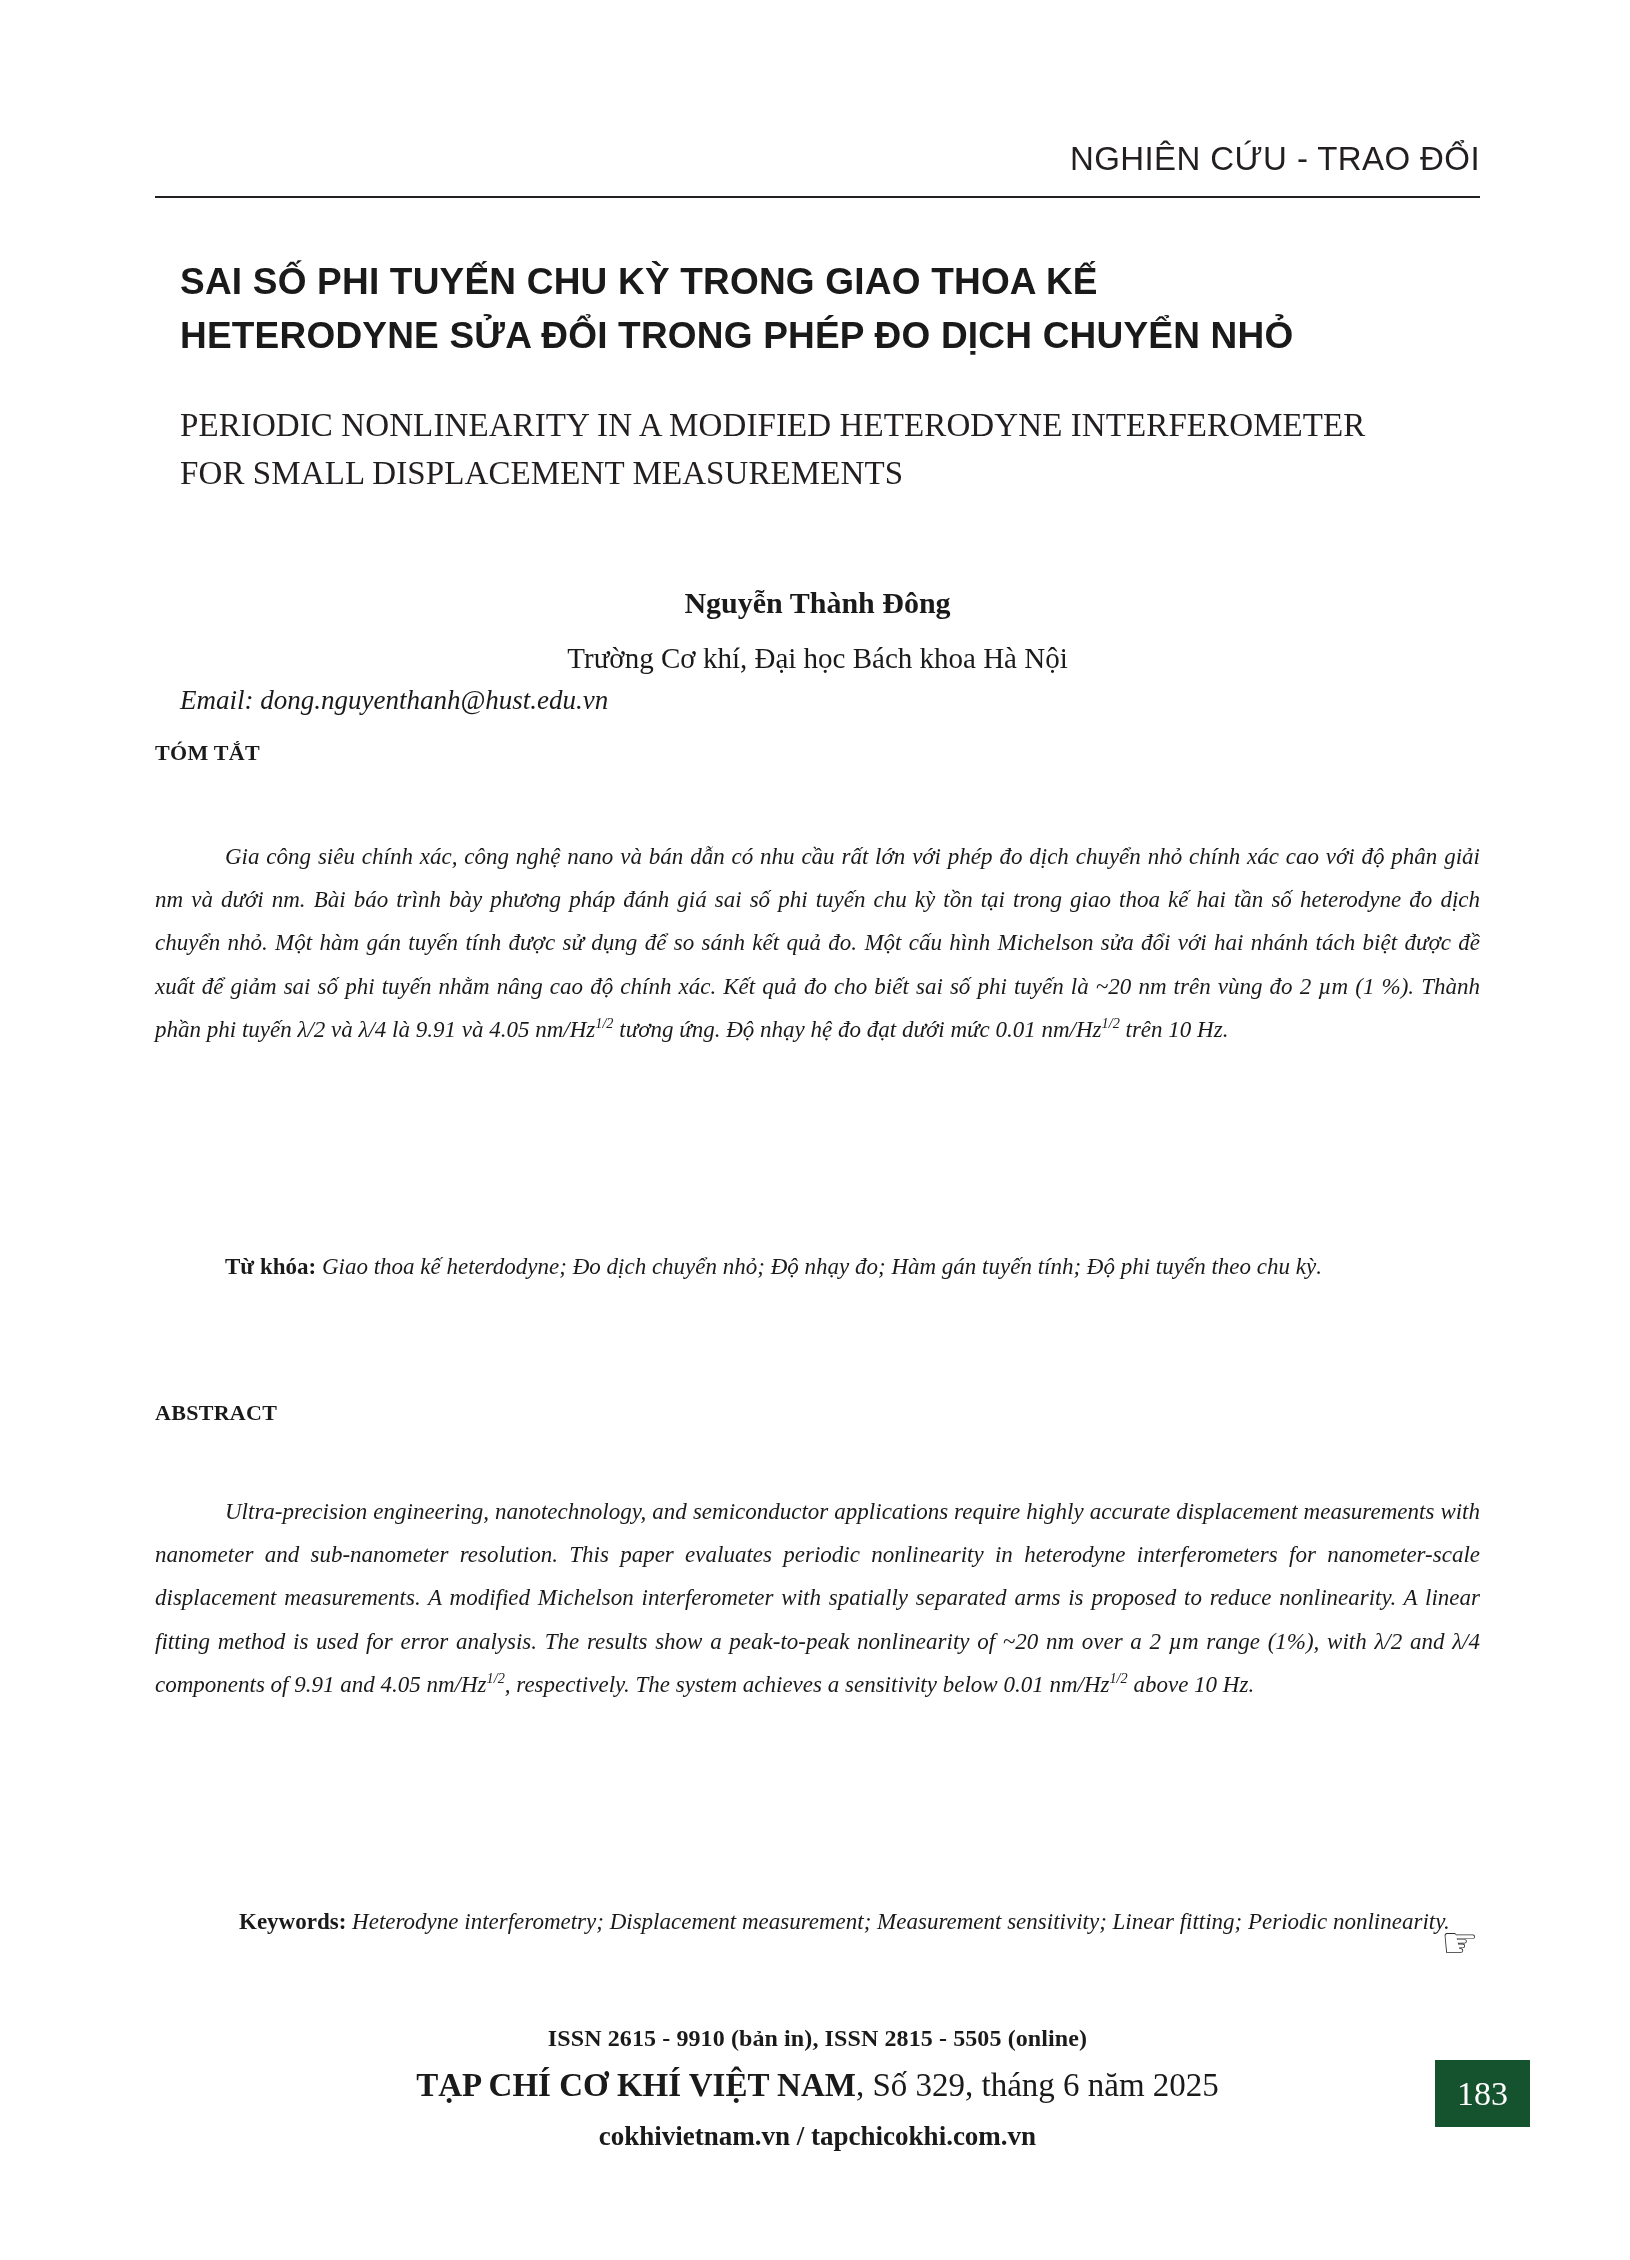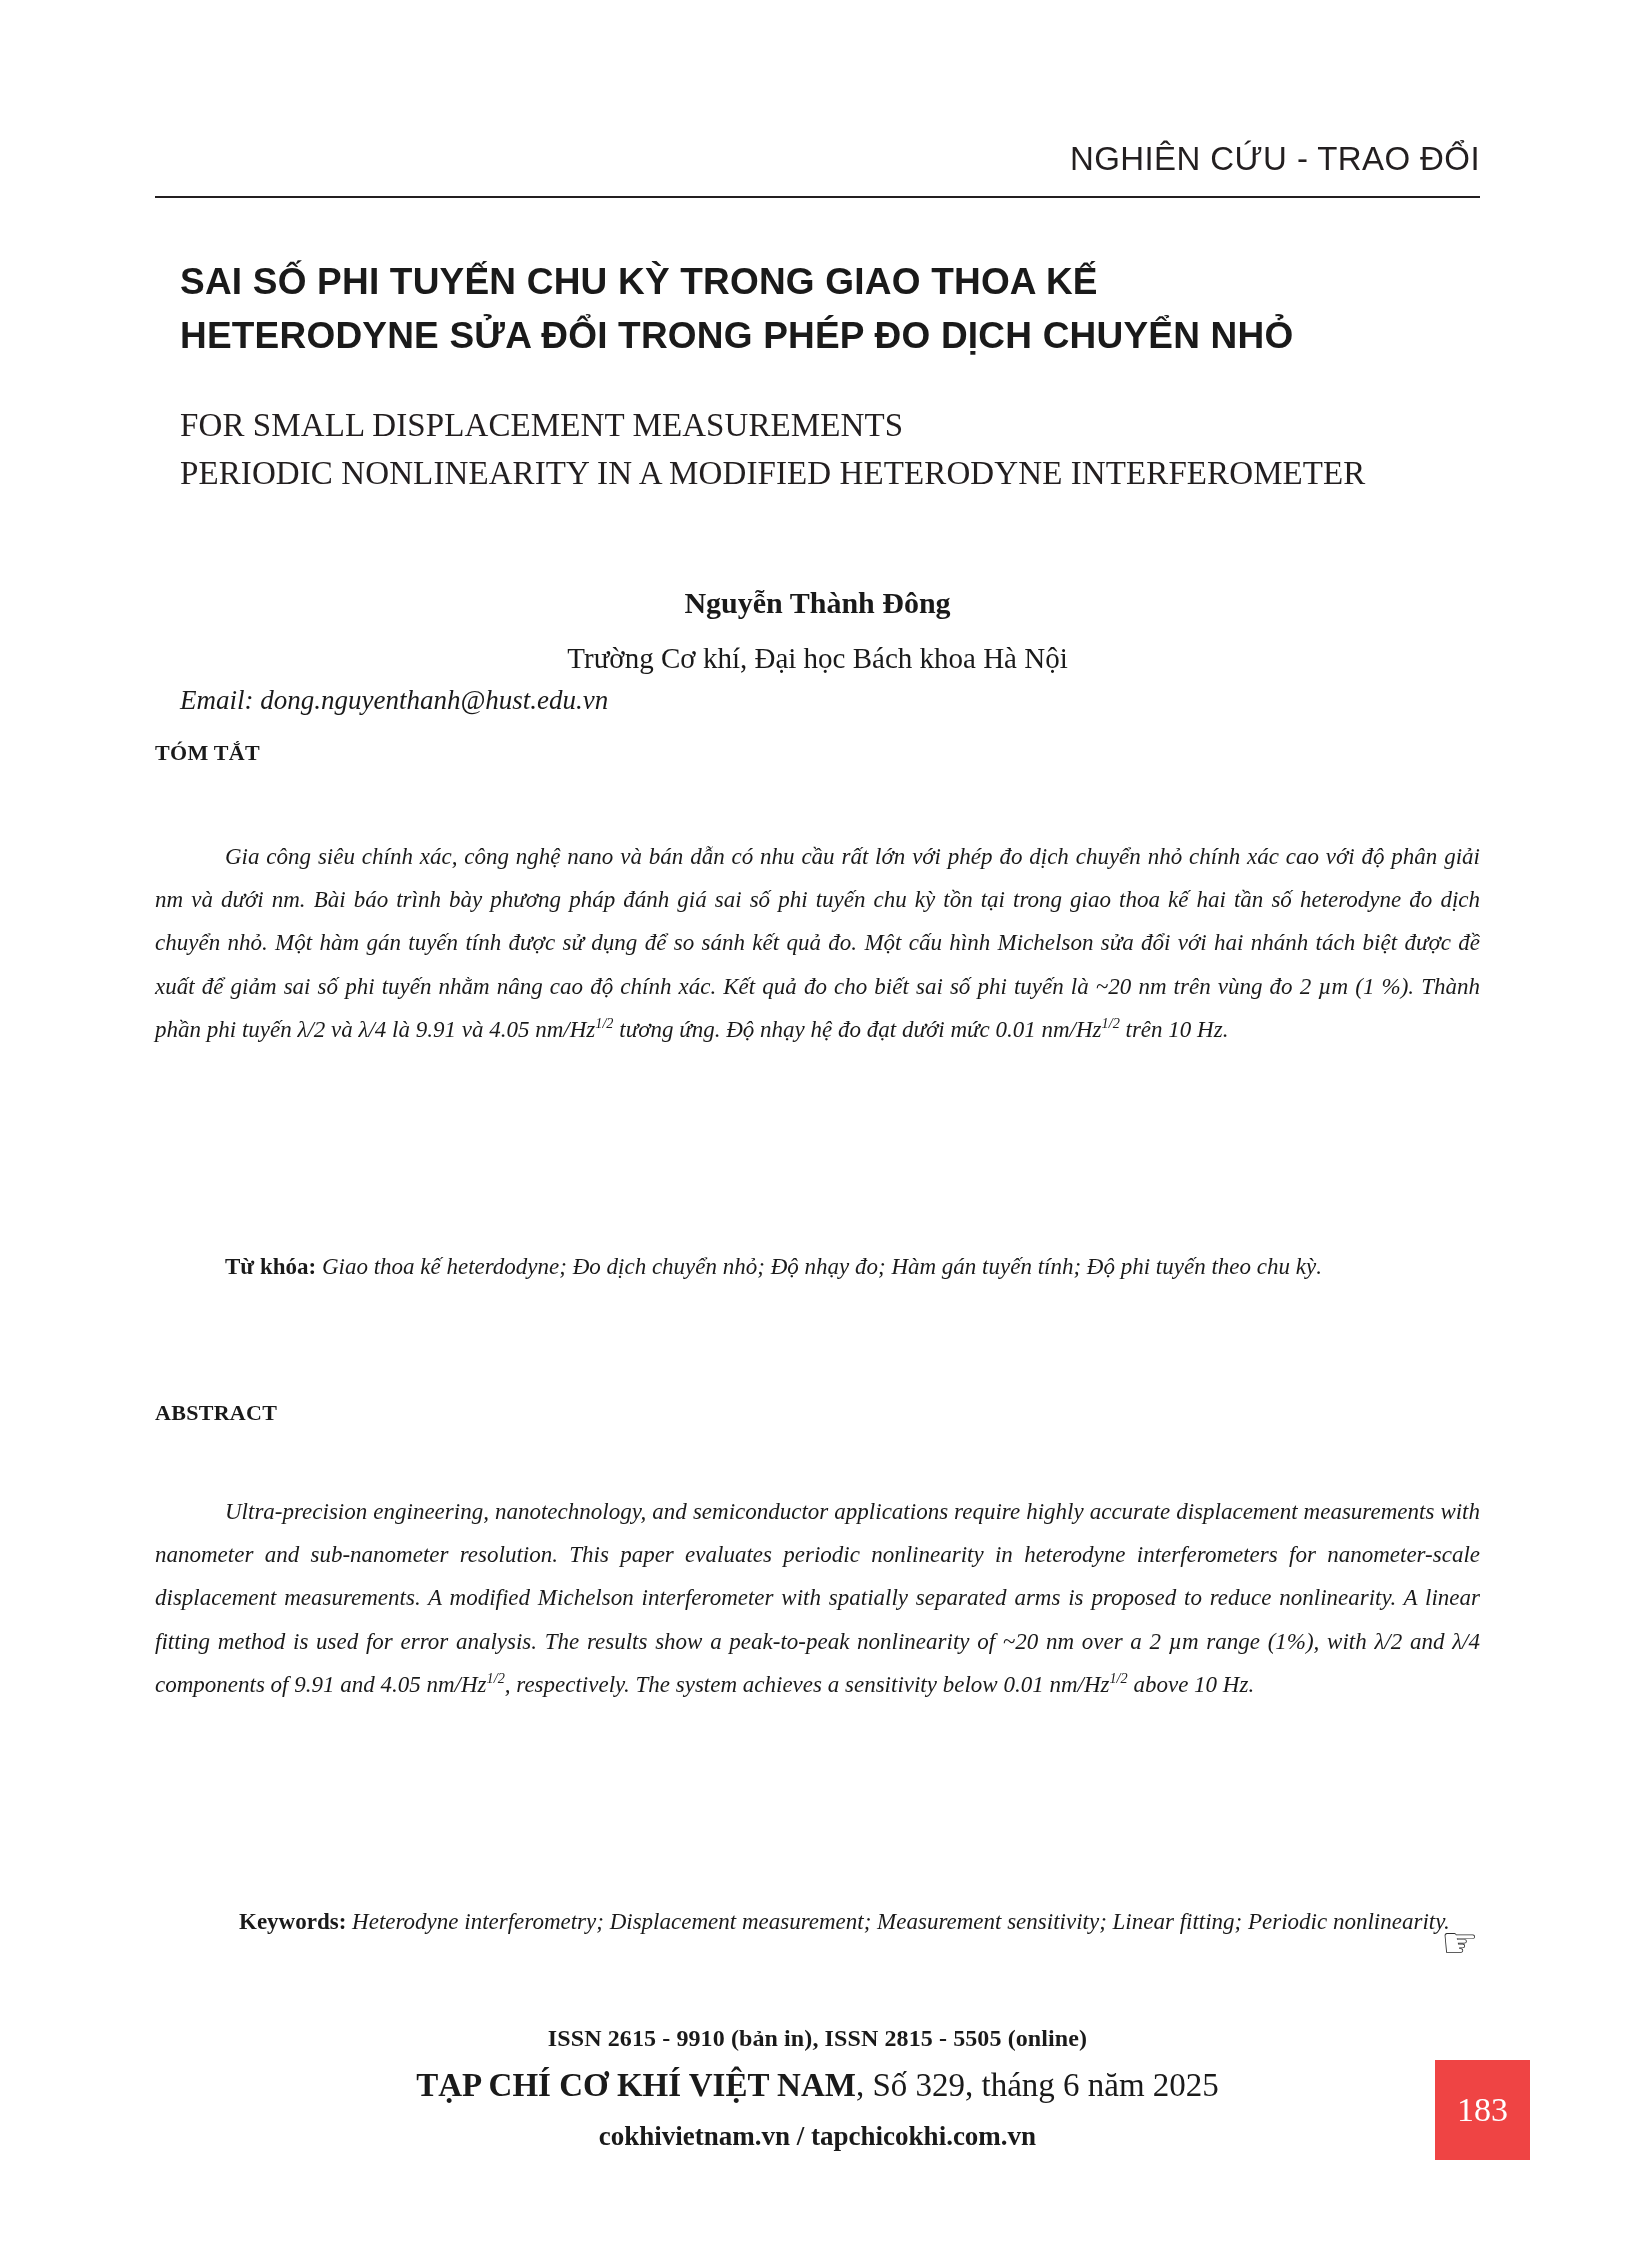--- a/index.html
+++ b/index.html
@@ -164,22 +164,22 @@
     font-weight: bold;
     font-size: 27px;
     line-height: 1.5;
     margin-top: 6px;
   }
   .page-number-box {
     position: absolute;
     right: 100px;
     top: 2060px;
     width: 95px;
-    height: 100px;
-    background: #ef4444;
+    height: 67px;
+    background: #14532d;
     color: #ffffff;
     font-size: 34px;
     display: flex;
     align-items: center;
     justify-content: center;
   }
 </style>
 </head>
 <body>
 
@@ -187,22 +187,22 @@
 
   <div class="running-head">NGHIÊN CỨU - TRAO ĐỔI</div>
   <div class="head-rule"></div>
 
   <div class="title-block">
     <div class="title-vi">
       <div>SAI SỐ PHI TUYẾN CHU KỲ TRONG GIAO THOA KẾ</div>
       <div>HETERODYNE SỬA ĐỔI TRONG PHÉP ĐO DỊCH CHUYỂN NHỎ</div>
     </div>
     <div class="title-en">
+      <div>PERIODIC NONLINEARITY IN A MODIFIED HETERODYNE INTERFEROMETER</div>
       <div>FOR SMALL DISPLACEMENT MEASUREMENTS</div>
-      <div>PERIODIC NONLINEARITY IN A MODIFIED HETERODYNE INTERFEROMETER</div>
     </div>
   </div>
 
   <div class="author-block">
     <div class="author-name">Nguyễn Thành Đông</div>
     <div class="author-affil">Trường Cơ khí, Đại học Bách khoa Hà Nội</div>
     <div class="author-email">Email: dong.nguyenthanh@hust.edu.vn</div>
   </div>
 
   <div class="sec-heading" id="tomtat-heading">TÓM TẮT</div>

